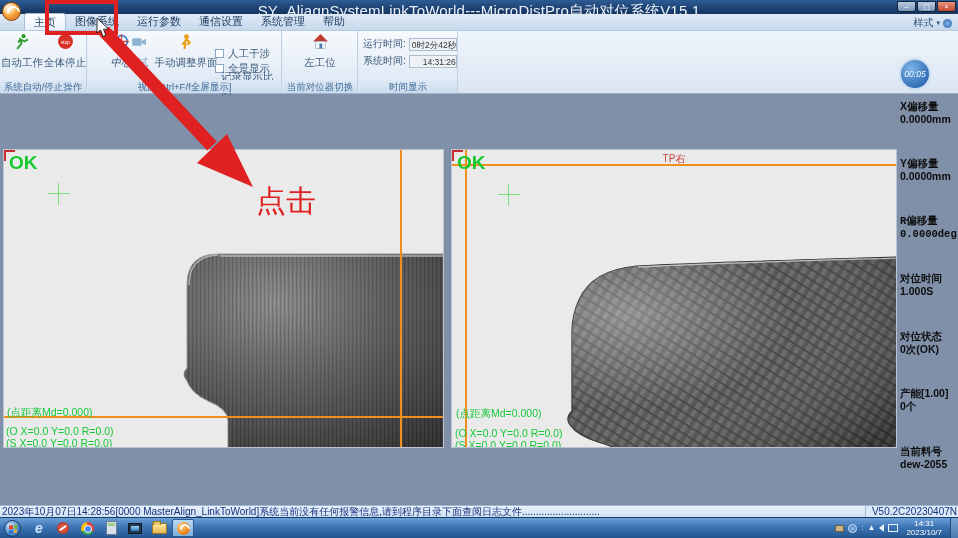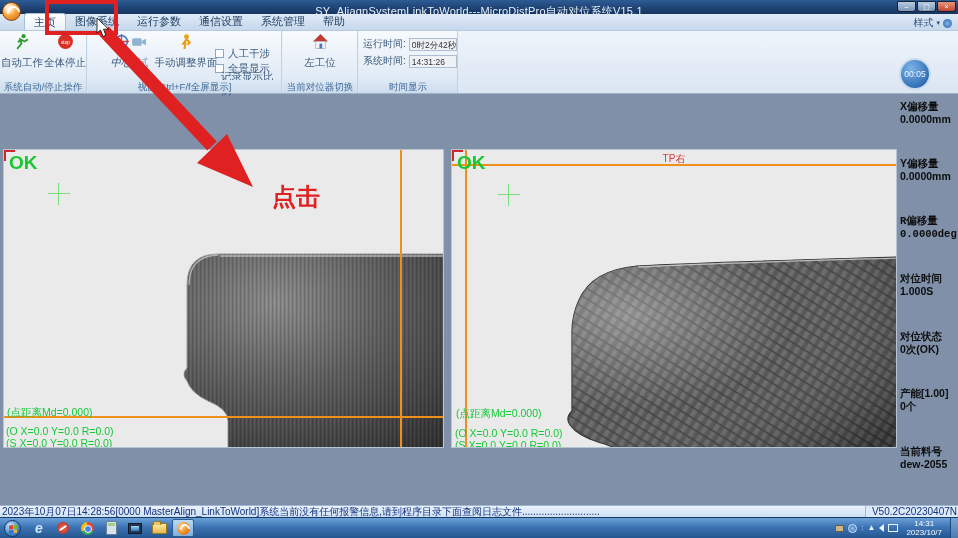--- a/index.html
+++ b/index.html
@@ -4,21 +4,21 @@
 <style>
   * { margin:0; padding:0; box-sizing:border-box; }
   html,body { width:958px; height:538px; overflow:hidden;
     font-family:"Liberation Sans","DejaVu Sans",sans-serif; }
   #stage { position:relative; width:958px; height:538px; background:#7f90a8; }
 
   
   .titlebar { position:absolute; left:0; top:0; width:958px; height:14px;
     background:linear-gradient(#2a5档,#aaa); background:linear-gradient(#2d5c94,#1d4273 60%,#163560);
     display:flex; align-items:center; justify-content:center; }
-  .title-text { color:#e9f0fa; font-size:11px; letter-spacing:0.2px;margin-top:9px; }
+  .title-text { color:#e9f0fa; font-size:15px; letter-spacing:0.2px;margin-top:9px; }
   .winbtns { position:absolute; right:2px; top:1px; display:flex; gap:1px; }
   .winbtn { width:19px; height:11px; border:1px solid #123; border-radius:0 0 3px 3px;
     background:linear-gradient(#b9cbe2,#7b96b8); color:#fff; font-size:7px; line-height:9px;
     text-align:center; }
   .winbtn.close { background:linear-gradient(#e8967e,#c0452c); }
 
   
   .tabrow { position:absolute; left:0; top:14px; width:958px; height:17px;
     background:linear-gradient(#dfeaf7,#c6d8ec); border-bottom:1px solid #b6c9de;
     display:flex; align-items:flex-end; }
@@ -47,21 +47,21 @@
   .bigbtn { position:absolute; top:2px; width:42px; text-align:center; }
   .bigbtn .blabel { font-size:10.5px; color:#3c5a7c; margin-top:2px; white-space:nowrap; }
   .icon16 { display:inline-block; width:17px; height:17px; }
   .cbrow { display:flex; align-items:center; height:15px; font-size:10.5px; color:#3c5a7c; }
   .cbox { width:9px; height:9px; border:1px solid #8aa6c0; background:#fdfeff; margin-right:4px; }
   .timerow { position:absolute; left:4px; display:flex; align-items:center; font-size:10px; color:#3c5a7c; }
   .tfield { width:48px; height:13px; margin-left:3px; background:#eef2f7; border:1px solid #aebecf;
     font-size:8.5px; color:#333; line-height:12px; padding-left:2px; white-space:nowrap; overflow:hidden; }
   .timerbadge { position:absolute; left:899px; top:58px; width:32px; height:32px; border-radius:50%;
     background:radial-gradient(circle at 35% 30%, #7cb3e8, #2f6cb3 75%); border:2px solid #cadcf0;
-    color:#eaf4ff; font-size:8.5px; display:flex; align-items:center; justify-content:center; z-index:6; }
+    color:#eaf4ff; font-size:8.5px; display:flex; align-items:center; justify-content:center; z-index:6;font-style:italic; }
 
   
   .cam { position:absolute; top:149px; height:299px; background:#eaeaea;
     border:1px solid #b9c4d2; overflow:hidden; }
   .cam.left { left:3px; width:441px; }
   .cam.right { left:451px; width:446px; }
   .cornermark { position:absolute; left:0; top:0; width:11px; height:11px;
     border-left:2px solid #cc2a2a; border-top:2px solid #cc2a2a; z-index:4; }
   .oktext { position:absolute; left:5px; top:2px; color:#15c92f; font-size:19px; font-weight:bold; z-index:4; }
   .camtitle { position:absolute; top:2px; width:100%; text-align:center; color:#cf4040; font-size:10px; z-index:4; }
@@ -118,22 +118,22 @@
   .ibrief { width:9px; height:7px; background:#cbb68a; border:1px solid #6e5a34; }
   .iblue { width:9px; height:9px; border-radius:50%; background:radial-gradient(#9fc6ef,#1d5fae); border:1px solid #dce9f7; }
   .ispk { width:0; height:0; border:4px solid transparent; border-right:5px solid #eaf2fb; border-left:none; }
   .inet { width:10px; height:8px; border:1px solid #eaf2fb; background:transparent; }
   .clock { color:#fff; font-size:8px; line-height:9px; text-align:center; margin:0 4px 0 4px; }
   .showdesk { width:8px; height:21px; background:linear-gradient(#7aa6d4,#49engage); background:linear-gradient(#7aa6d4,#4979ad);
     border-left:1px solid #1d4a7c; }
 
   
   .overlay { position:absolute; left:0; top:0; width:958px; height:538px; z-index:60; pointer-events:none; }
-  .clicklabel { position:absolute; left:272px; top:181px; z-index:61; color:#e02121;
-    font-size:24px; font-weight:bold; pointer-events:none; }
+  .clicklabel { position:absolute; left:256px; top:181px; z-index:61; color:#e02121;
+    font-size:30px; font-weight:normal; pointer-events:none; }
 </style>
 </head>
 <body>
 
 <div id="stage">
 
   <div class="titlebar">
     <span class="title-text">SY_AliagnSystemLinkToWorld---MicroDistPro自动对位系统V15.1</span>
     <span class="winbtns">
       <span class="winbtn">–</span>
@@ -227,21 +227,21 @@
         <div class="blabel">左工位</div>
       </div>
       <div class="glabel">当前对位器切换</div>
     </div>
 
     <div class="rgroup" style="left:359px; width:99px;">
       <div class="timerow" style="top:6px;">
         <span>运行时间:</span>
         <span class="tfield">0时2分42秒</span>
       </div>
-      <div class="timerow" style="top:23px;">
+      <div class="timerow" style="top:23px;text-align:right;">
         <span>系统时间:</span>
         <span class="tfield">14:31:26</span>
       </div>
       <div class="glabel">时间显示</div>
     </div>
   </div>
 
   <div class="timerbadge">00:05</div>
 
   <div class="cam left">

